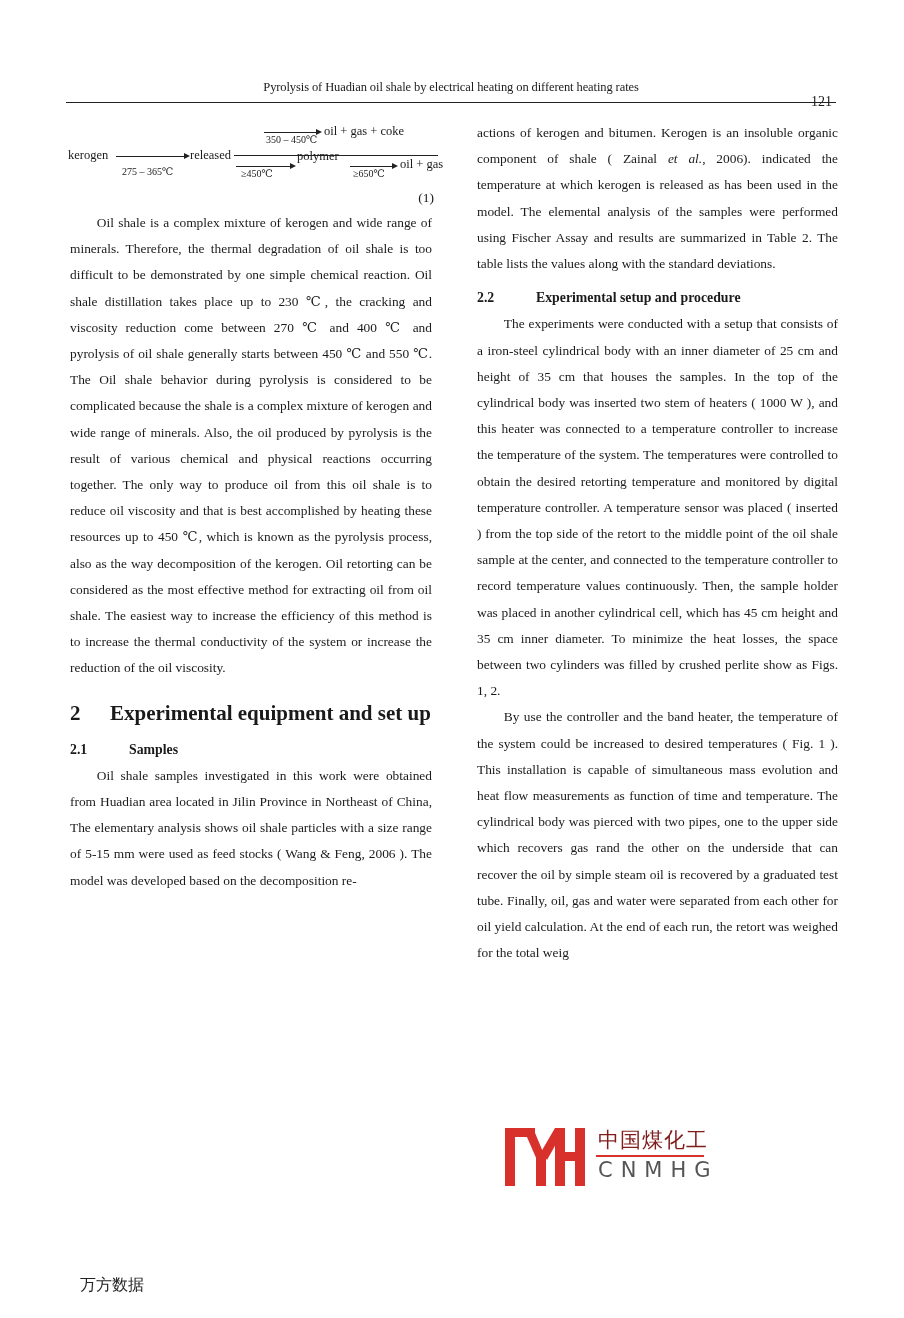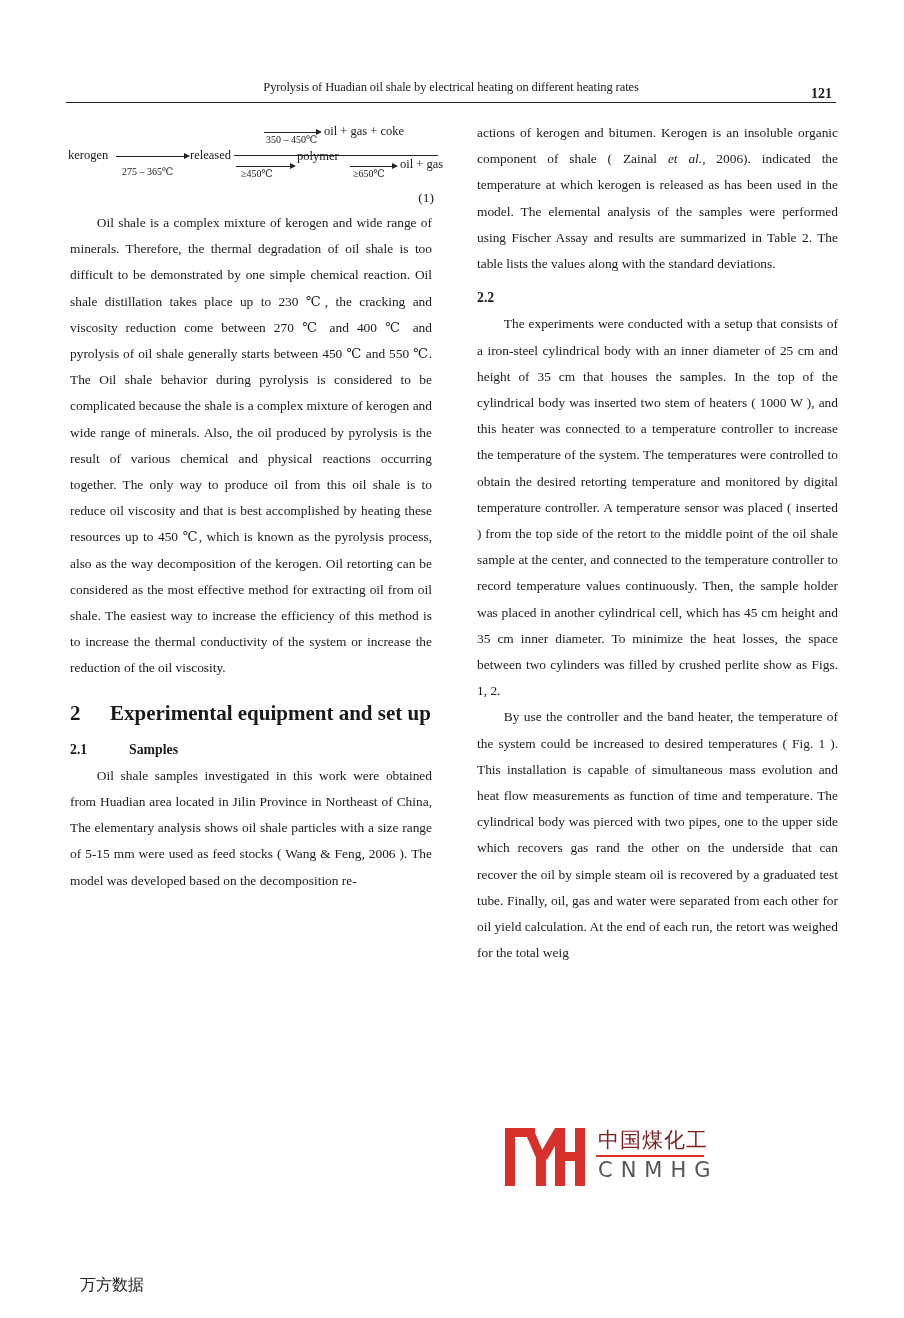--- a/index.html
+++ b/index.html
@@ -1,20 +1,20 @@
 <!DOCTYPE html>
 <html><head>
 <meta charset="utf-8">
 <style>
   html, body { margin:0; padding:0; background:#ffffff; }
   body { width:904px; height:1318px; position:relative; overflow:hidden;
          font-family:"Liberation Serif", "DejaVu Serif", serif; color:#1a1a1a; }
   .running-head { position:absolute; left:66px; top:78px; width:770px; height:20px; font-size:12.5px; }
   .running-title { position:absolute; left:170px; top:2px; width:430px; text-align:center; letter-spacing:-0.1px; }
-  .page-number { position:absolute; right:4px; top:8px; font-size:14px;font-weight:bold; }
+  .page-number { position:absolute; right:4px; top:16px; font-size:14px; }
   .head-rule { position:absolute; left:66px; top:102px; width:770px; height:0; border-top:1.5px solid #222; }
 
   .col { position:absolute; font-size:13.4px; line-height:26.2px; text-align:justify; }
   .col-left { left:70px; top:210px; width:362px; }
   .col-right { left:477px; top:120px; width:361px; }
   .col p { margin:0; }
   .indent { text-indent:2em; }
 
   
   .equation { position:absolute; left:66px; top:122px; width:372px; height:90px; font-size:12.5px; }
@@ -81,20 +81,21 @@
     <span class="num">2.1</span>
     <span>Samples</span>
   </p>
   <p class="indent">Oil shale samples investigated in this work were obtained from Huadian area located in Jilin Province in Northeast of China, The elementary analysis shows oil shale particles with a size range of 5-15 mm were used as feed stocks ( Wang &amp; Feng, 2006 ). The model was developed based on the decomposition re-</p>
 </div>
 
 <div class="col col-right">
   <p><span>actions of kerogen and bitumen. Kerogen is an insoluble organic component of shale ( Zainal </span><em>et al.</em><span>, 2006). indicated the temperature at which kerogen is released as has been used in the model. The elemental analysis of the samples were performed using Fischer Assay and results are summarized in Table 2. The table lists the values along with the standard deviations.</span></p>
   <p class="sub-heading">
     <span class="num">2.2</span>
+    <span>Experimental setup and procedure</span>
   </p>
   <p class="indent">The experiments were conducted with a setup that consists of a iron-steel cylindrical body with an inner diameter of 25 cm and height of 35 cm that houses the samples. In the top of the cylindrical body was inserted two stem of heaters ( 1000 W ), and this heater was connected to a temperature controller to increase the temperature of the system. The temperatures were controlled to obtain the desired retorting temperature and monitored by digital temperature controller. A temperature sensor was placed ( inserted ) from the top side of the retort to the middle point of the oil shale sample at the center, and connected to the temperature controller to record temperature values continuously. Then, the sample holder was placed in another cylindrical cell, which has 45 cm height and 35 cm inner diameter. To minimize the heat losses, the space between two cylinders was filled by crushed perlite show as Figs. 1, 2.</p>
   <p class="indent">By use the controller and the band heater, the temperature of the system could be increased to desired temperatures ( Fig. 1 ). This installation is capable of simultaneous mass evolution and heat flow measurements as function of time and temperature. The cylindrical body was pierced with two pipes, one to the upper side which recovers gas rand the other on the underside that can recover the oil by simple steam oil is recovered by a graduated test tube. Finally, oil, gas and water were separated from each other for oil yield calculation. At the end of each run, the retort was weighed for the total weig</p>
 </div>
 
 <div class="watermark">
   <svg class="wm-mark" viewBox="0 0 84 64">
     <rect x="0" y="0" width="84" height="64" fill="#ffffff"></rect>
     <rect x="2" y="6" width="10" height="58" fill="#d8302a"></rect>
     <rect x="2" y="6" width="30" height="9" fill="#d8302a"></rect>

